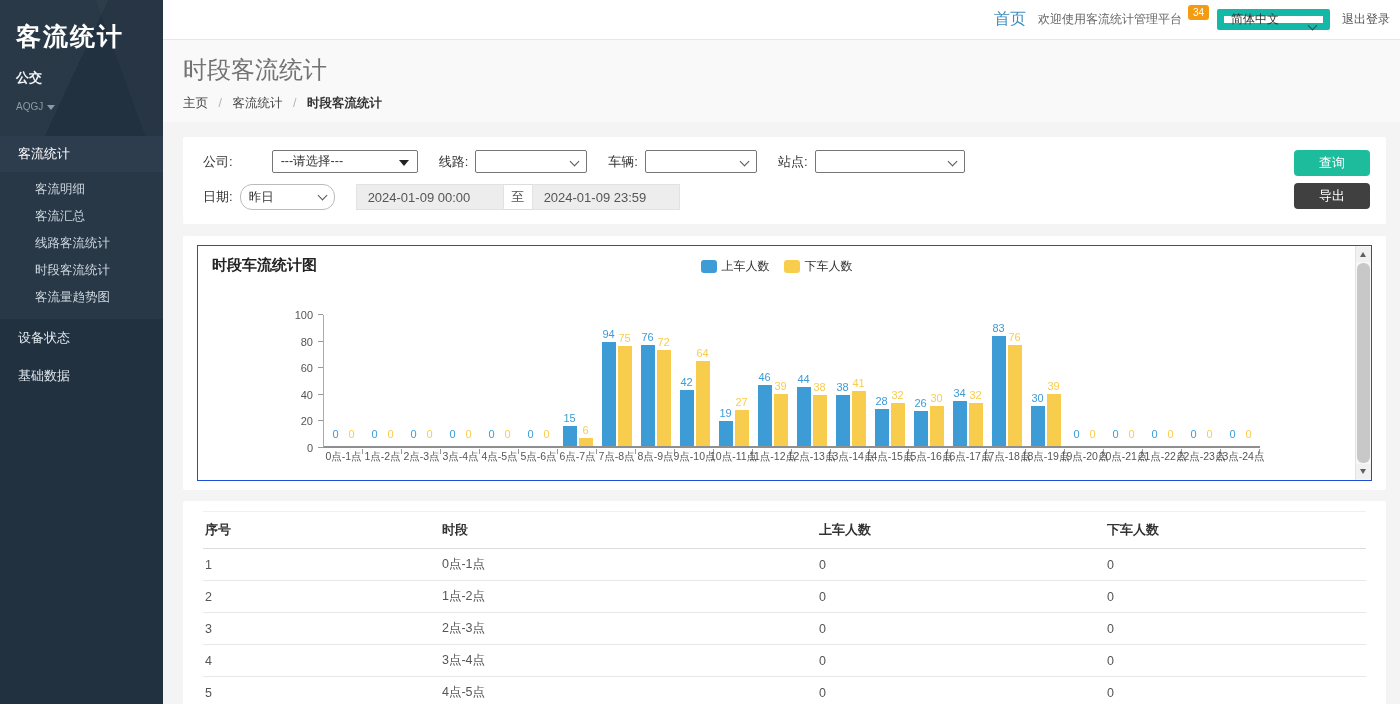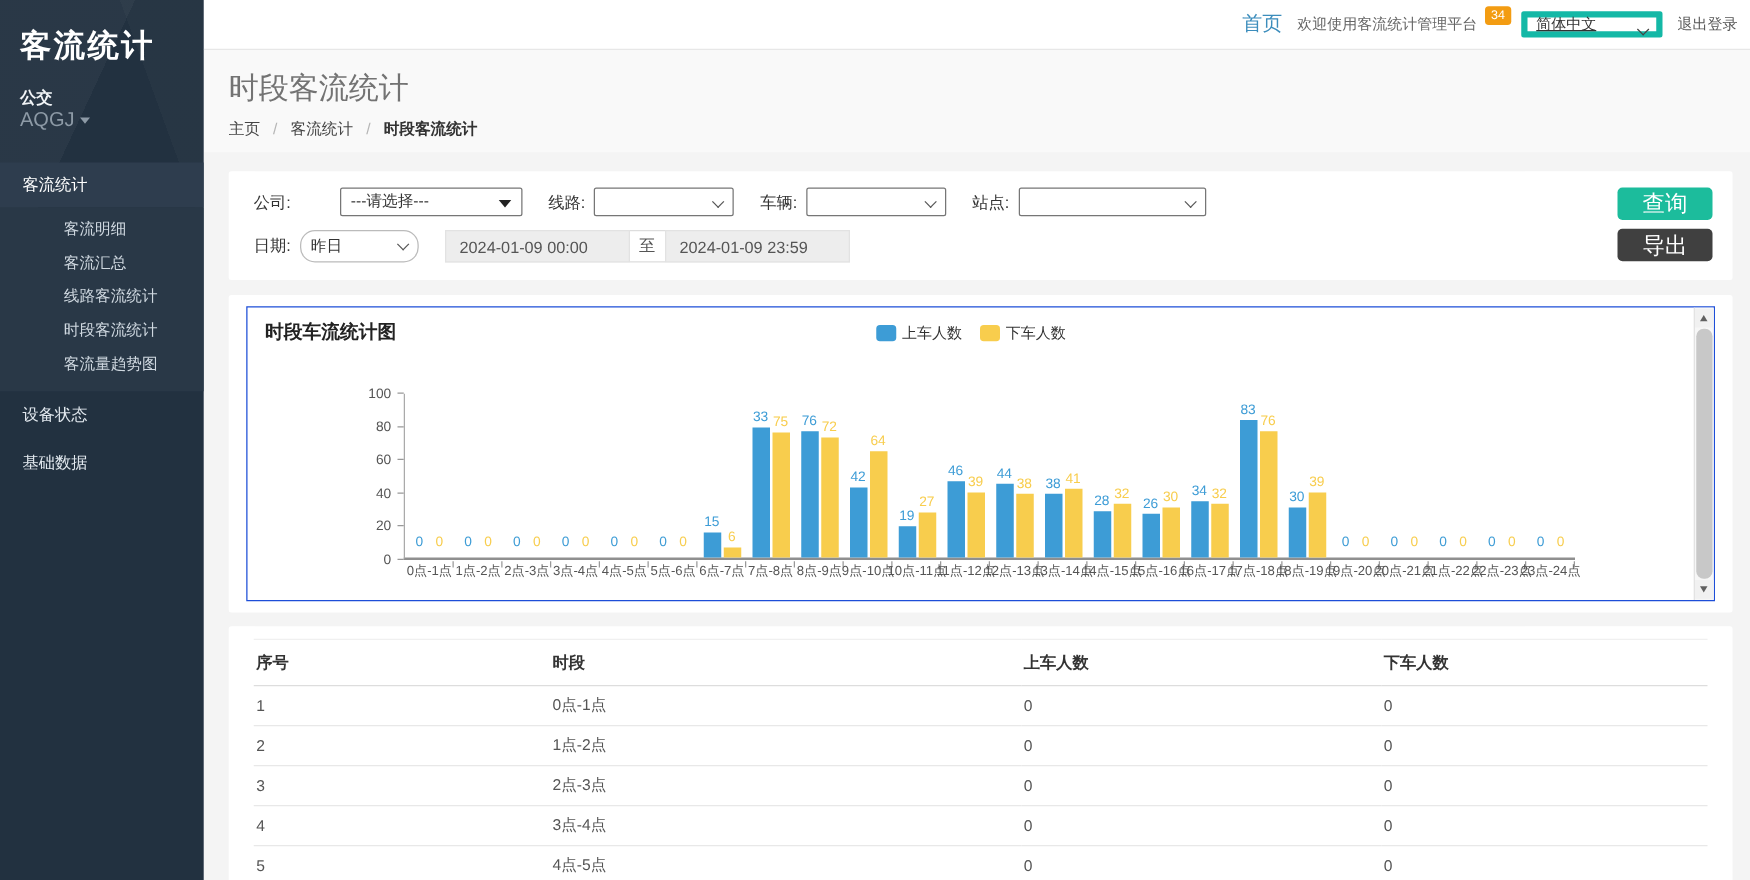--- a/index.html
+++ b/index.html
@@ -11,39 +11,39 @@
   .sidebar {
     width:163px; min-width:163px; height:704px; color:#e8eef3;
     background-color:#223140;
     background-image:
       linear-gradient(115deg, rgba(255,255,255,.035) 0 22%, transparent 22%),
       linear-gradient(250deg, rgba(255,255,255,.025) 0 16%, transparent 16%);
   }
   .brand { padding:20px 0 14px 16px; }
   .brand-title { font-size:25px; font-weight:bold; letter-spacing:2px; color:#fff; }
   .brand-org { font-size:13px; font-weight:bold; margin-top:16px; color:#f2f5f8; }
-  .brand-user { font-size:16px; margin-top:1px; color:#8d9aa6; cursor:pointer; }
+  .brand-user { font-size:10px; margin-top:14px; color:#8d9aa6; cursor:pointer; }
   .brand-user .caret { display:inline-block; margin-left:4px; border-left:4px solid transparent; border-right:4px solid transparent; border-top:5px solid #8d9aa6; vertical-align:middle; }
   .menu { margin-top:10px; font-size:13px; }
   .menu-group { background:#2e3d4e; padding:9px 0 9px 18px; color:#fff; cursor:pointer; }
-  .submenu { background:#293847; padding:4px 0 8px 16px; }
+  .submenu { background:#293847; padding:4px 0 8px 0; }
   .submenu-item { padding:5px 0 5px 35px; font-size:12.5px; color:#cfd8e0; cursor:pointer; }
   .menu-item { padding:10px 0 10px 18px; color:#e2e9ef; cursor:pointer; }
 
   
   .main { flex:1; display:flex; flex-direction:column; height:704px; overflow:hidden; }
 
   .topbar {
     height:40px; background:#fff; border-bottom:1px solid #e7e7e7;
     display:flex; align-items:center; justify-content:flex-end; padding-right:10px; gap:12px;
   }
   .home-link { color:#3c8dbc; font-size:16px; text-decoration:none; cursor:pointer; }
   .welcome { color:#666; font-size:12px; }
   .badge { background:#f39c12; color:#fff; font-size:10px; padding:2px 5px; border-radius:3px; position:relative; top:-7px; margin:0 -4px 0 -6px; }
-  .lang-select { position:relative; width:113px; height:21px; border:5px solid #14b8a6; border-radius:2px; background:#fff; font-size:12px; color:#333; display:flex; align-items:center; padding:0 18px 0 7px; cursor:pointer;text-decoration:underline; }
+  .lang-select { position:relative; width:113px; height:21px; border:7px solid #14b8a6; border-radius:2px; background:#fff; font-size:12px; color:#333; display:flex; align-items:center; padding:0 18px 0 7px; cursor:pointer; }
   .lang-select::after { content:""; position:absolute; right:7px; top:6px; width:6px; height:6px; border-right:1.5px solid #444; border-bottom:1.5px solid #444; transform:rotate(45deg); }
   .logout { color:#555; font-size:12px; cursor:pointer; }
 
   .page-head { background:#f9f9f9; padding:14px 0 10px 20px; }
   .page-title { font-size:24px; font-weight:400; color:#737373; }
   .breadcrumb { margin-top:9px; font-size:12.5px; color:#444; }
   .breadcrumb .sep { color:#b5b5b5; margin:0 7px; }
   .breadcrumb .bc-link { cursor:pointer; }
   .breadcrumb .current { color:#333; font-weight:bold; }
 
@@ -56,21 +56,21 @@
   .frow + .frow { margin-top:11px; }
   .flabel { font-size:13px; color:#333; margin-right:7px; }
   .fgroup { display:flex; align-items:center; margin-right:21px; }
   .select { position:relative; height:23px; border:1px solid #767676; border-radius:2px; background:#fff; font-size:12.5px; color:#333; display:flex; align-items:center; padding:0 20px 0 8px; cursor:pointer; }
   .select.chevron::after { content:""; position:absolute; right:8px; top:7px; width:6px; height:6px; border-right:1.5px solid #555; border-bottom:1.5px solid #555; transform:rotate(45deg); }
   .select.filled::after { content:""; position:absolute; right:8px; top:9px; border-left:5px solid transparent; border-right:5px solid transparent; border-top:6px solid #222; }
   .w-company { width:146px;margin-left:32px; } .w-line { width:112px; } .w-vehicle { width:112px; } .w-station { width:150px; }
   .date-select { width:95px; height:26px; border-color:#bbb; border-radius:12px; }
   .date-input { height:26px; width:148px; background:#ededed; border:1px solid #e2e2e2; color:#555; font-size:13px; display:flex; align-items:center; padding:0 11px; }
   .date-to { height:26px; width:28px; background:#fff; border:1px solid #ddd; border-left:none; border-right:none; color:#555; font-size:13px; display:flex; align-items:center; justify-content:center; }
-  .btn { position:absolute; right:16px; width:76px; height:26px; border:none; border-radius:4px; color:#fff; font-size:18px; font-family:"Liberation Sans",sans-serif; cursor:pointer; }
+  .btn { position:absolute; right:16px; width:76px; height:26px; border:none; border-radius:4px; color:#fff; font-size:13px; font-family:"Liberation Sans",sans-serif; cursor:pointer; }
   .btn-query { top:13px; background:#1cbc9c; }
   .btn-export { top:46px; background:#404040; }
 
   
   .chart-card { margin-top:12px; padding:9px 14px; }
   .chart-box { position:relative; border:1px solid #1d4ed8; height:236px; padding:10px 30px 0 14px; overflow:hidden; }
   .chart-header { position:relative; height:26px; }
   .chart-title { font-size:15px; font-weight:bold; color:#222; }
   .legend { position:absolute; left:50%; top:2px; transform:translateX(-50%); display:flex; align-items:center; gap:14px; }
   .legend-item { display:flex; align-items:center; gap:5px; font-size:12px; color:#333; cursor:pointer; }
@@ -314,21 +314,21 @@
                     <div class="bar-rect" style="height: 19.95px; background: rgb(61, 156, 214);"></div>
                   </div>
                   <div class="bar-col">
                     <span class="bar-val" style="color: rgb(248, 205, 77);">6</span>
                     <div class="bar-rect" style="height: 7.98px; background: rgb(248, 205, 77);"></div>
                   </div>
                   <span class="x-label">6点-7点</span>
                 </div>
                 <div class="bar-group">
                   <div class="bar-col">
-                    <span class="bar-val" style="color: rgb(61, 156, 214);">33</span>
+                    <span class="bar-val" style="color: rgb(61, 156, 214);">94</span>
                     <div class="bar-rect" style="height: 103.74px; background: rgb(61, 156, 214);"></div>
                   </div>
                   <div class="bar-col">
                     <span class="bar-val" style="color: rgb(248, 205, 77);">75</span>
                     <div class="bar-rect" style="height: 99.75px; background: rgb(248, 205, 77);"></div>
                   </div>
                   <span class="x-label">7点-8点</span>
                 </div>
                 <div class="bar-group">
                   <div class="bar-col">

